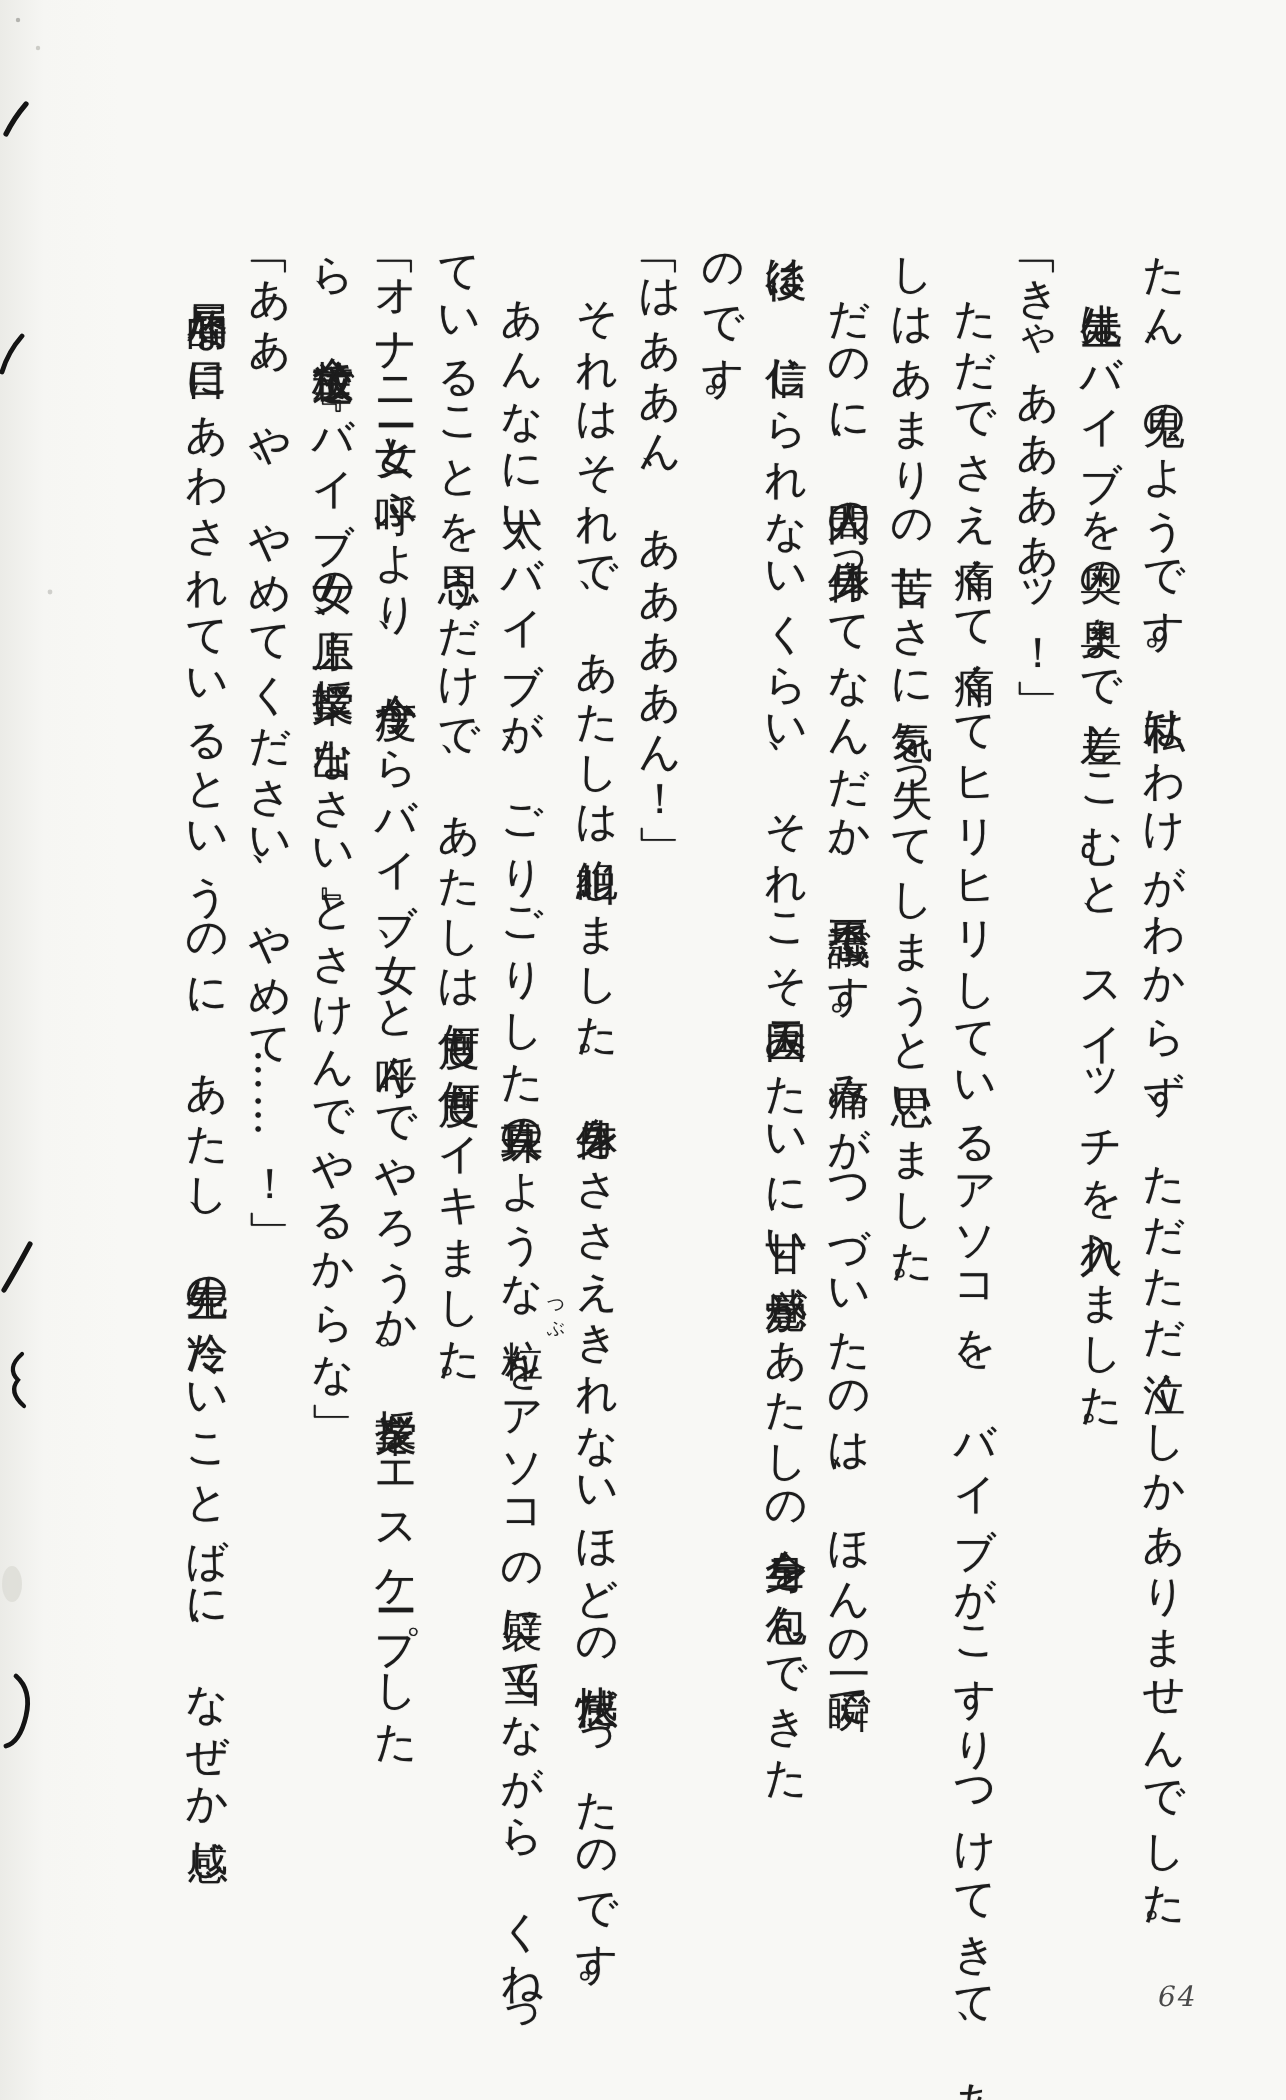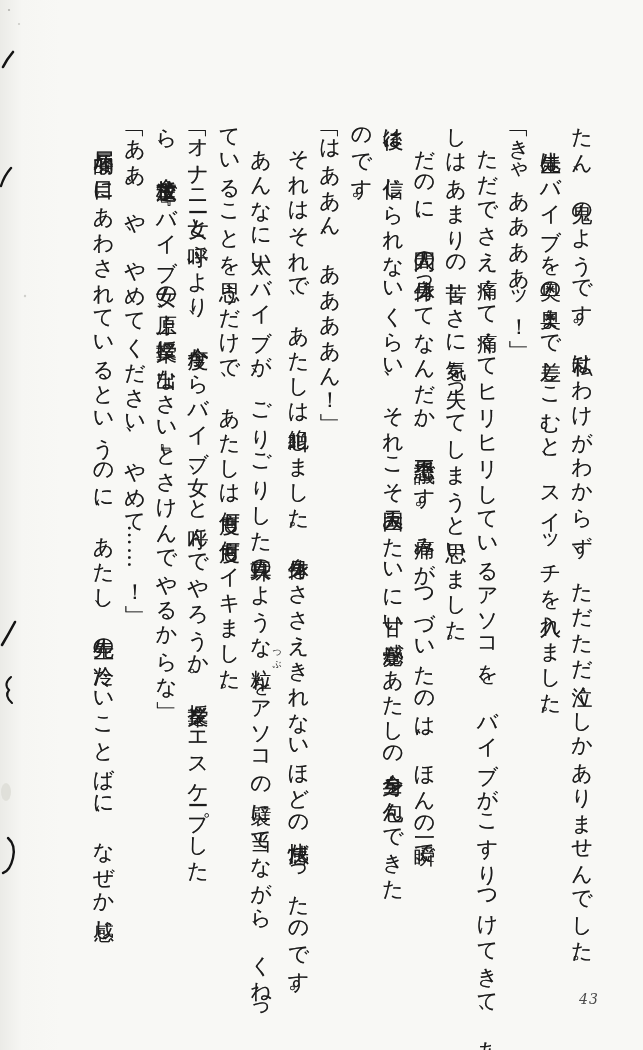--- a/index.html
+++ b/index.html
@@ -48,21 +48,21 @@
       <div class="col quote">「はああん、ああああん！」</div>
       <div class="col para">それはそれで、あたしは絶叫しました。身体をささえきれないほどの快感だったのです。</div>
       <div class="col para">あんなに太いバイブが、ごりごりした真珠のような<ruby>粒<rt>つぶ</rt></ruby>をアソコの襞に当てながら、くねっ</div>
       <div class="col none">ていることを思うだけで、あたしは何度も何度もイキました。</div>
       <div class="col quote">「オナニー女と呼ぶより、今度からバイブ女、と呼んでやろうか。授業をエスケープした</div>
       <div class="col none">ら、全校放送で『バイブ女の上原、授業に出なさい』とさけんでやるからな」</div>
       <div class="col quote">「ああ、や、やめてください、やめて……！」</div>
       <div class="col para">屈辱的な目にあわされているというのに、あたし、先生の冷たいことばに、なぜか感じ</div>
     </div>
 
-  <div class="page-num">43</div>
+  <div class="page-num">64</div>
 
   <svg class="artifacts" width="34" height="1050" viewBox="0 0 34 1050">
     <g fill="none" stroke="#141414" stroke-linecap="round">
       <circle cx="9" cy="10" r="1.1" fill="#9a9a96" stroke="none" opacity="0.7"></circle>
       <circle cx="19" cy="24" r="1.1" fill="#b0b0aa" stroke="none" opacity="0.6"></circle>
       <path d="M3,67 Q7,59 13,52" stroke-width="2.6"></path>
       <path d="M1,186 Q4,176 11,168" stroke-width="2.4"></path>
       <circle cx="25" cy="296" r="1.2" fill="#b5b5b0" stroke="none" opacity="0.6"></circle>
       <path d="M2,645 Q8,635 15,622" stroke-width="2.6"></path>
       <path d="M11,677 Q3,684 9,690 Q4,696 12,703" stroke-width="2.1"></path>

